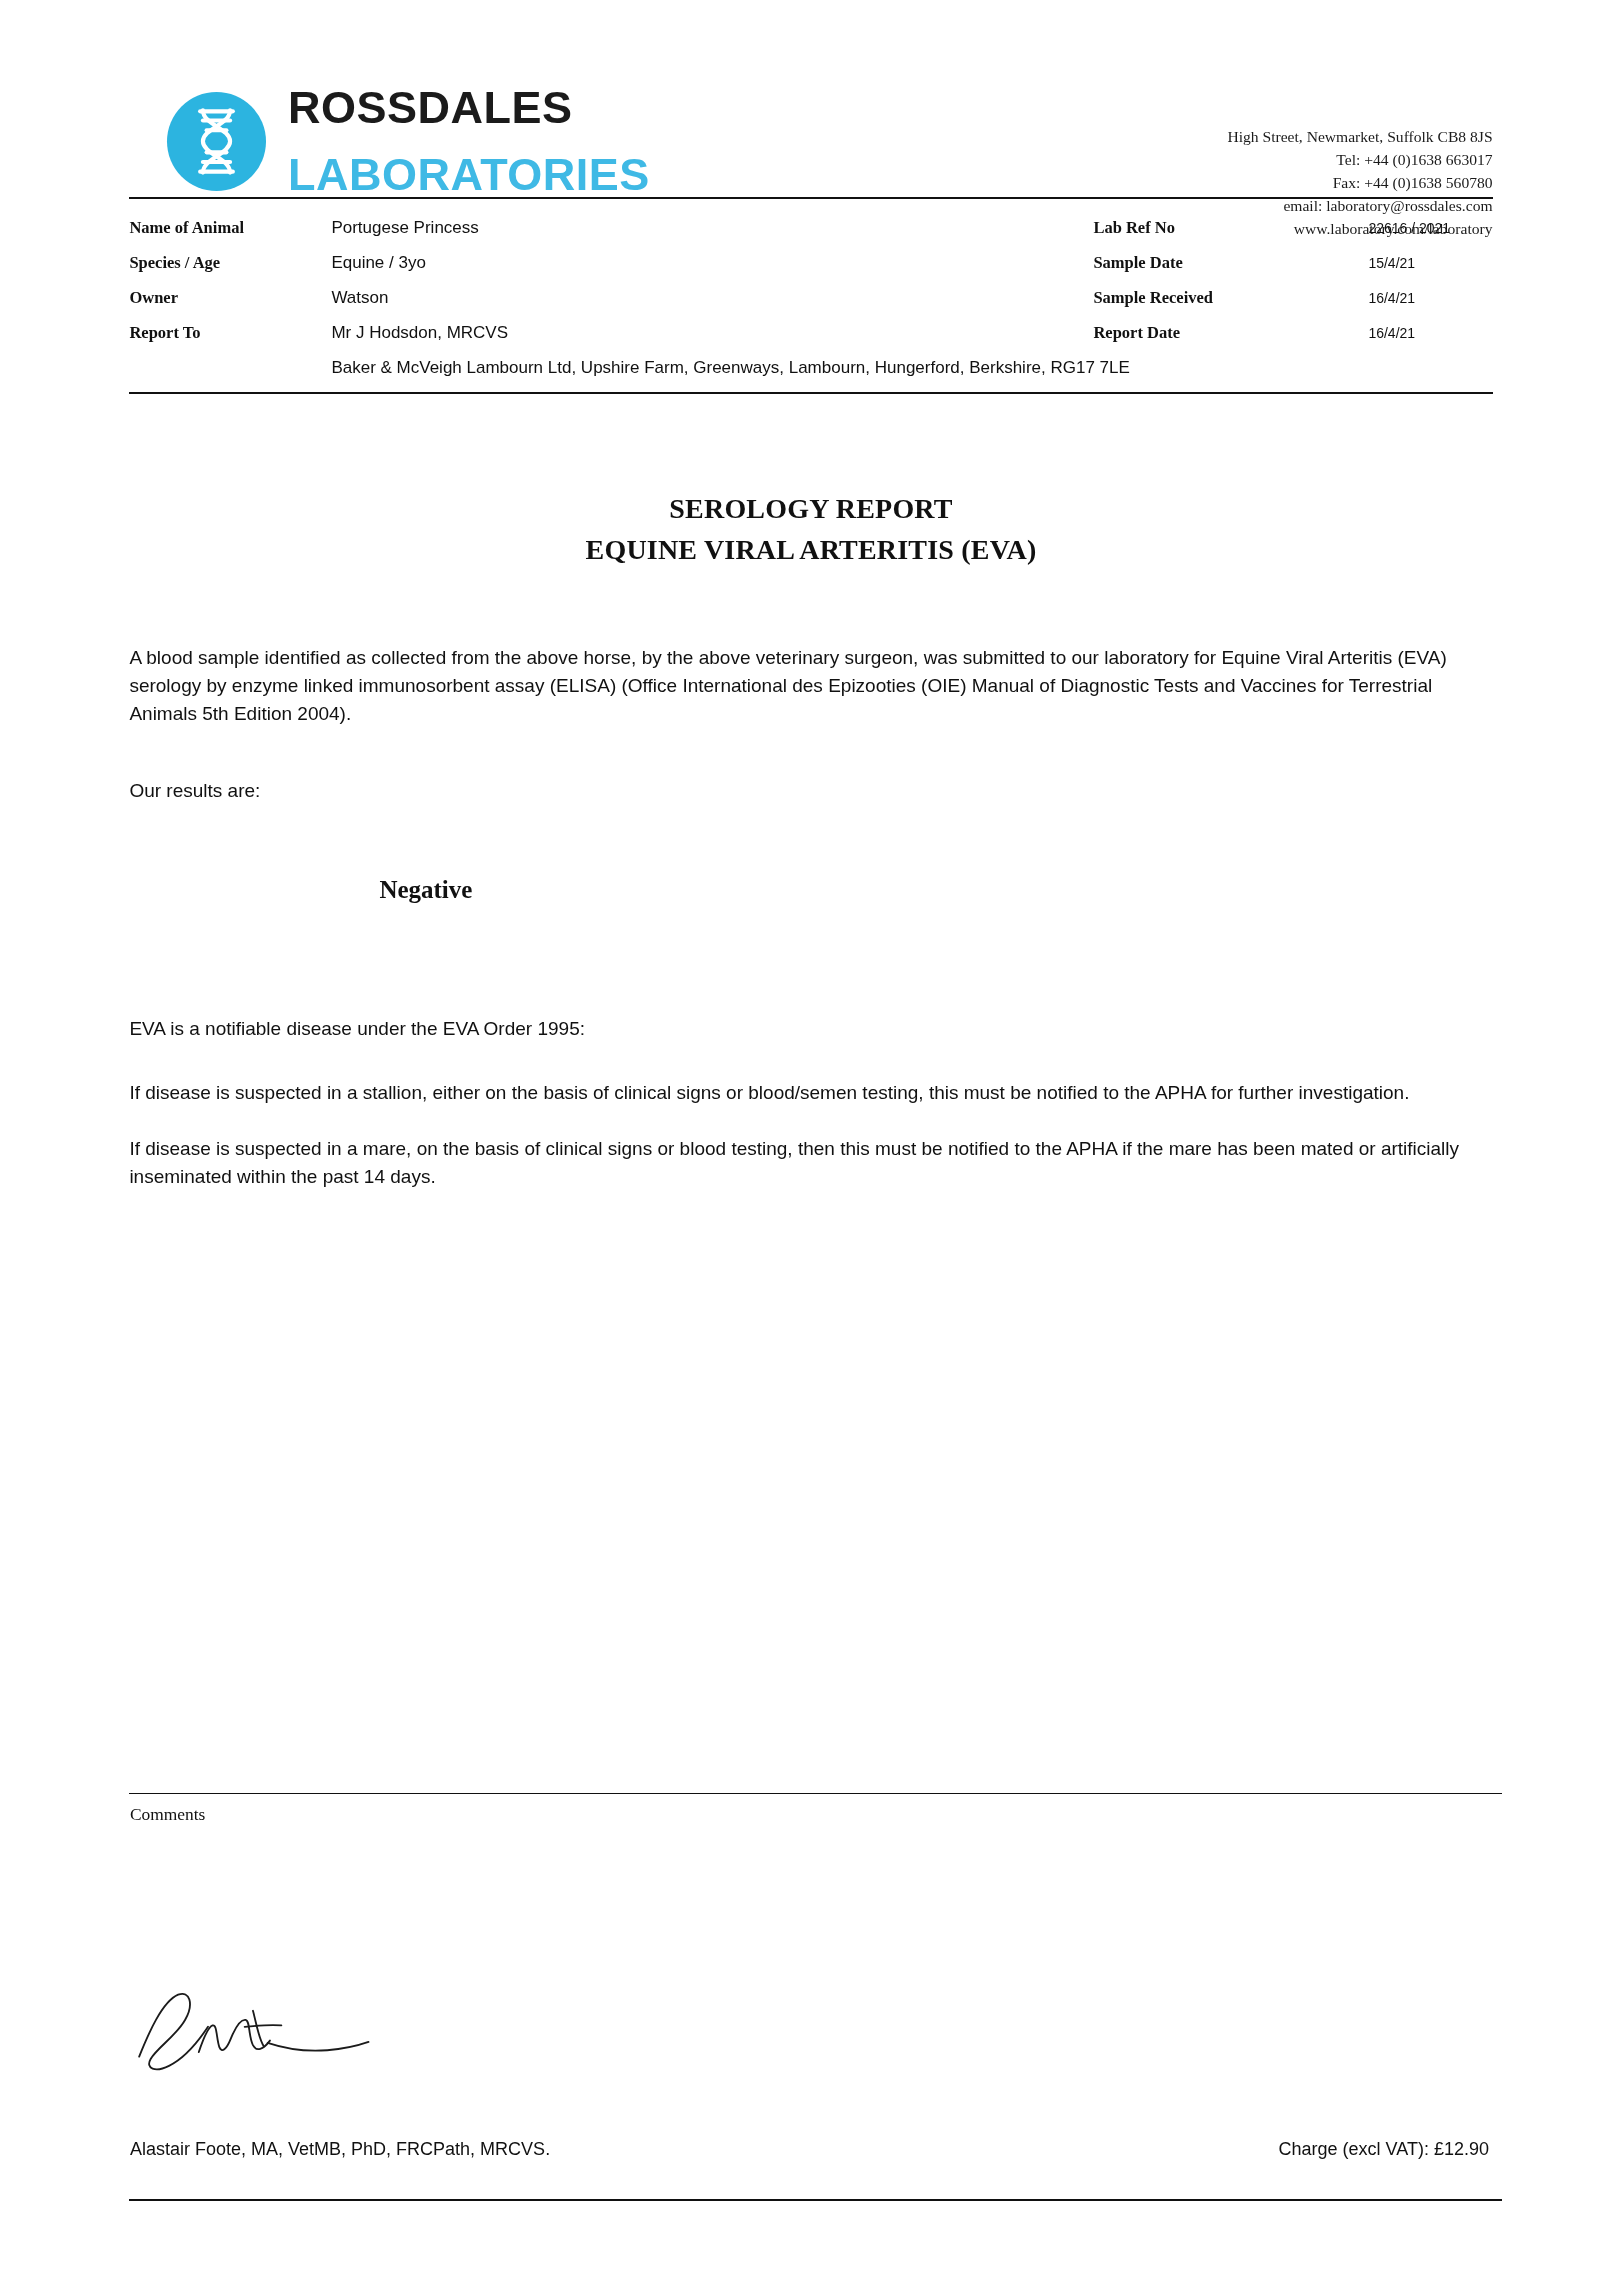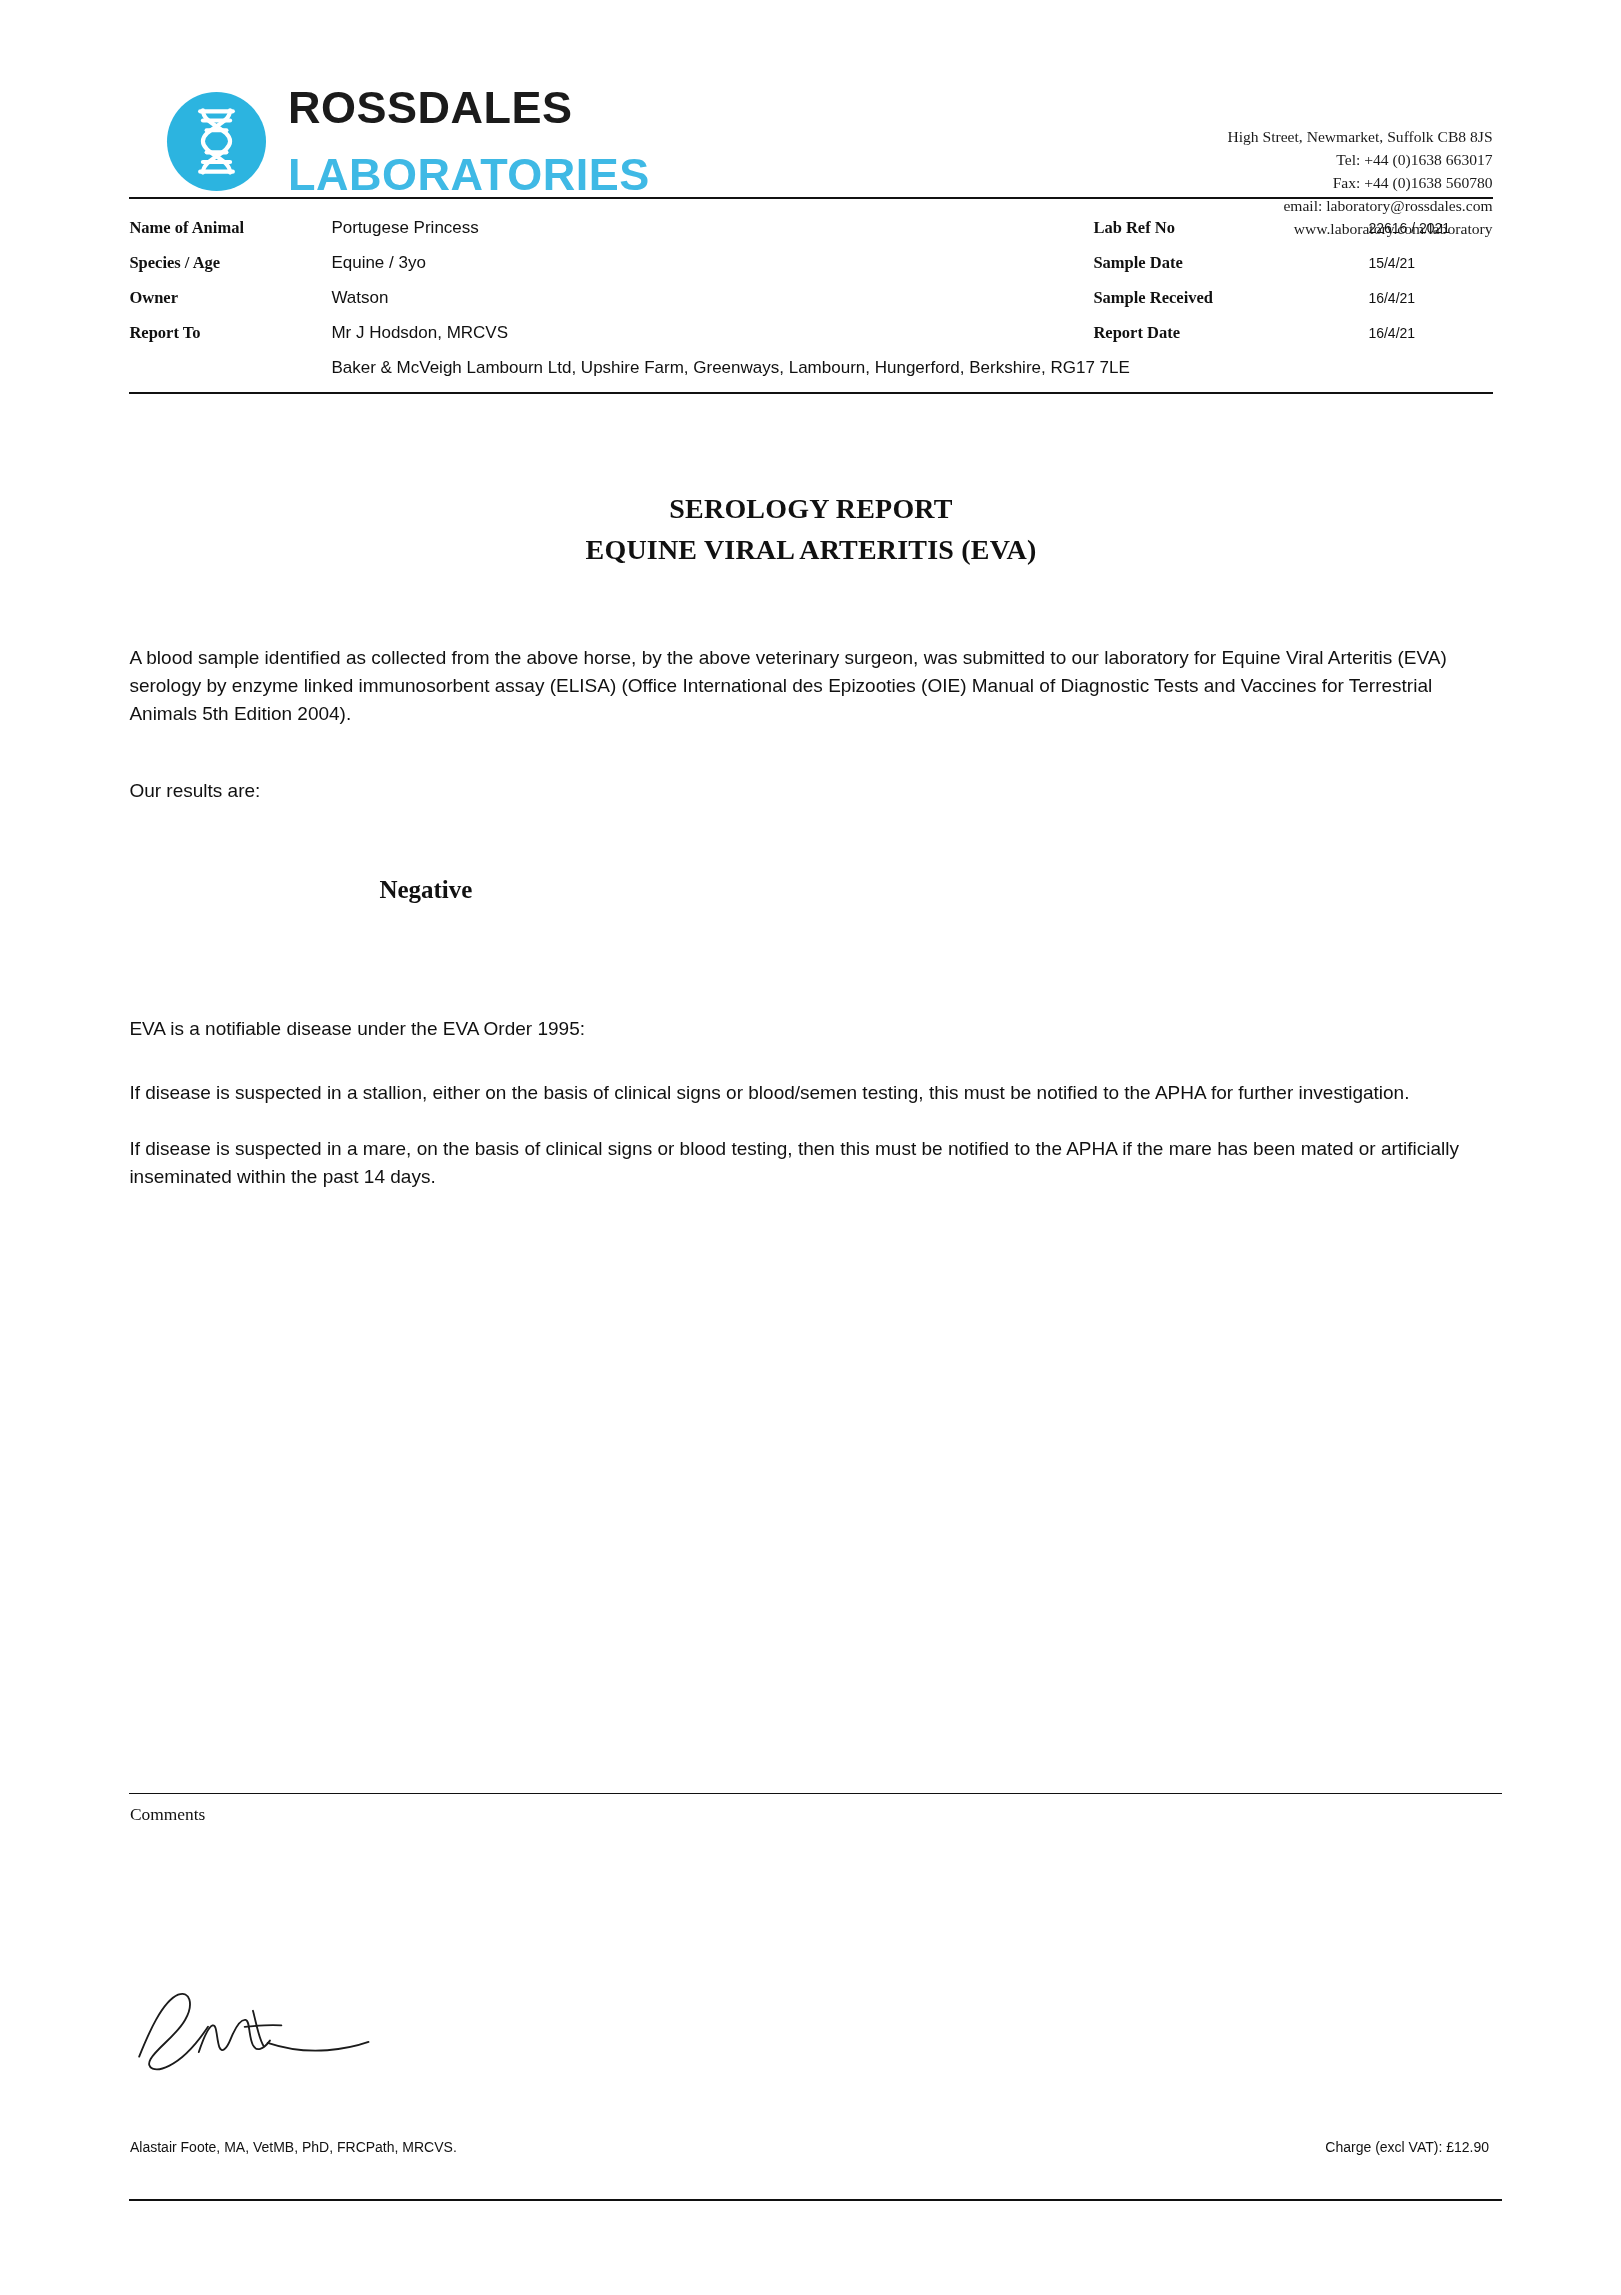--- a/index.html
+++ b/index.html
@@ -184,21 +184,21 @@
     height: 106px;
   }
   .sign-row {
     position: absolute;
     left: 130px;
     top: 2139px;
     width: 1359px;
     display: flex;
     justify-content: space-between;
     align-items: center;
-    font-size: 14px;
+    font-size: 18px;
     color: #111;
   }
   .footer-rule {
     position: absolute;
     left: 112px;
     top: 2199px;
     width: 1398px;
   }
 </style>
 </head>

